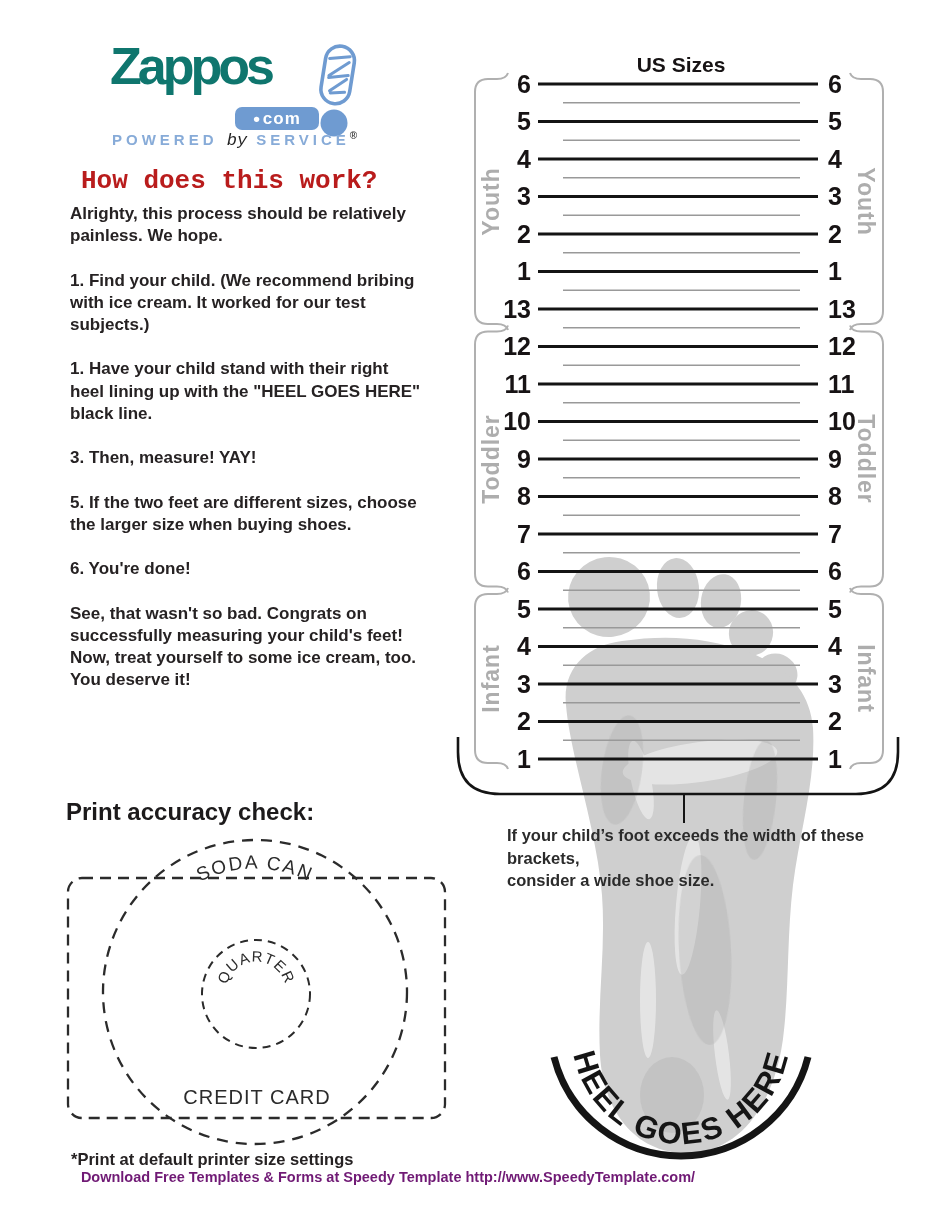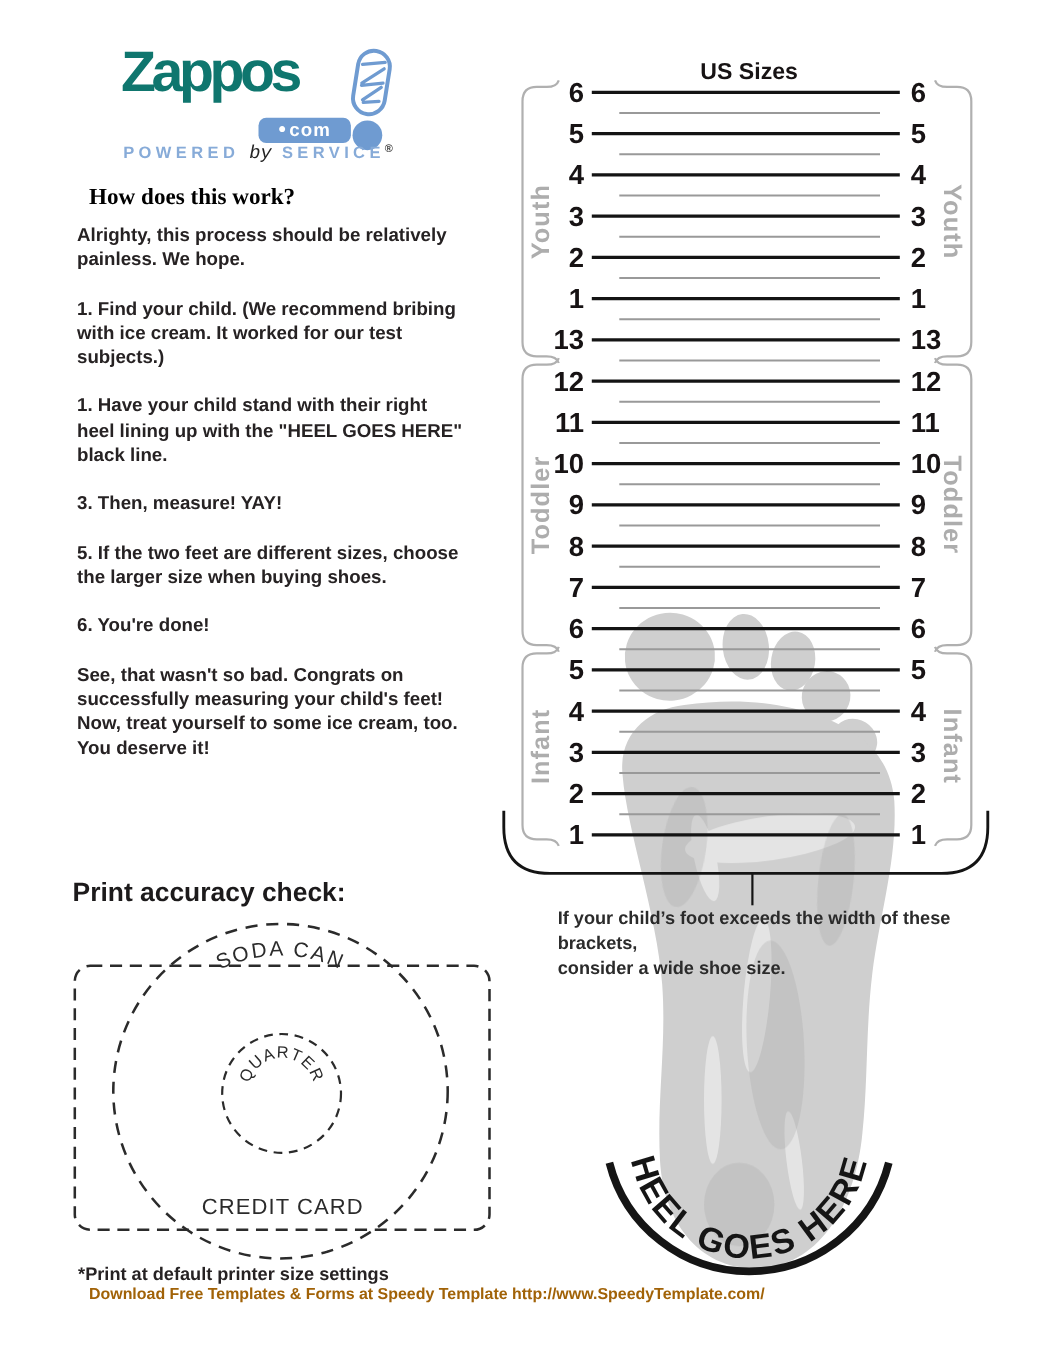--- a/index.html
+++ b/index.html
@@ -15,29 +15,29 @@
            display:flex;align-items:center;justify-content:center;color:#fff;font-weight:bold;
            font-size:17px;letter-spacing:1px;line-height:1;}
   .com-box .dot{font-size:19px;margin-right:2px;}
   .tagline{left:112px;top:130px;font-size:15px;font-weight:bold;letter-spacing:4px;
            color:#87abd8;white-space:nowrap;}
   .tagline .by{font-family:Liberation Mono, monospace;font-style:italic;font-weight:normal;
                color:#222;font-size:17px;letter-spacing:0;margin:0 1px;}
   .tagline .reg{font-size:10px;color:#444;letter-spacing:0;vertical-align:6px;}
 
   
-  .howto-heading{left:81px;top:166px;font-family:Liberation Serif, serif;
-                 font-weight:bold;font-size:21px;color:#000000;}
+  .howto-heading{left:81px;top:166px;font-family:Liberation Mono, monospace;
+                 font-weight:bold;font-size:26px;color:#b91c1c;}
   .instructions{left:70px;top:203px;width:366px;font-size:17px;line-height:22.3px;}
   .instructions p{margin:0 0 22px 0;white-space:pre-line;}
   .print-heading{left:66px;top:798px;font-size:24px;font-weight:bold;color:#1c1a1b;}
   .print-note{left:71px;top:1150px;font-size:16.5px;}
   .wide-note{left:507px;top:824px;width:392px;font-size:16.5px;line-height:22.5px;
              white-space:pre-line;color:#2b2b2b;}
-  .footer{left:0;top:1169px;width:776px;text-align:center;font-size:14.5px;color:#a16207;}
+  .footer{left:0;top:1169px;width:776px;text-align:center;font-size:14.5px;color:#701a75;}
 
   
   .us-sizes-title{font-family:"Liberation Sans",sans-serif;font-weight:bold;font-size:21px;fill:#171314;}
   .size-num{font-family:"Liberation Sans",sans-serif;font-weight:bold;font-size:25px;fill:#171314;}
   .side-label{font-family:"Liberation Sans",sans-serif;font-weight:bold;font-size:23px;
               fill:#adadad;letter-spacing:1px;}
   .bracket{fill:none;stroke:#b0b0b0;stroke-width:2;}
   .dash{fill:none;stroke:#2b2b2b;}
   .curve-big{font-family:"Liberation Sans",sans-serif;font-size:19px;fill:#2b2b2b;letter-spacing:2px;}
   .curve-small{font-family:"Liberation Sans",sans-serif;font-size:15px;fill:#2b2b2b;letter-spacing:1px;}

